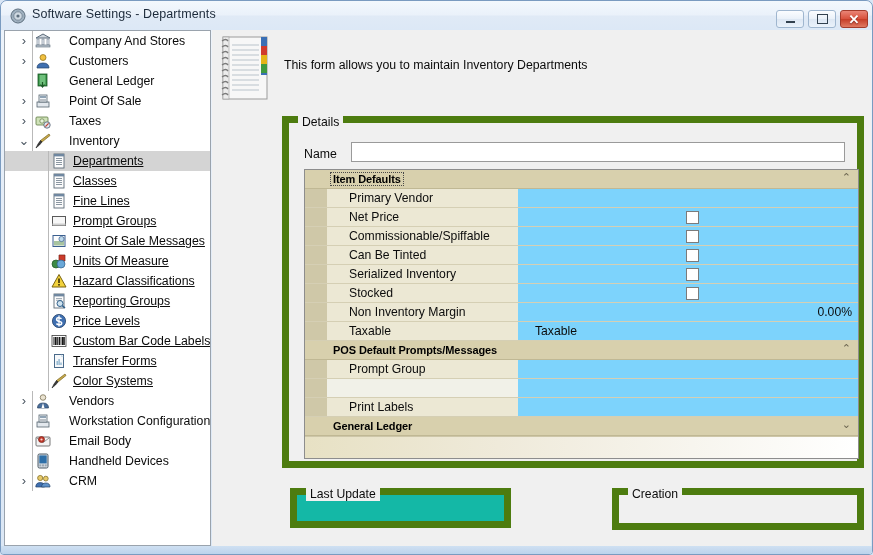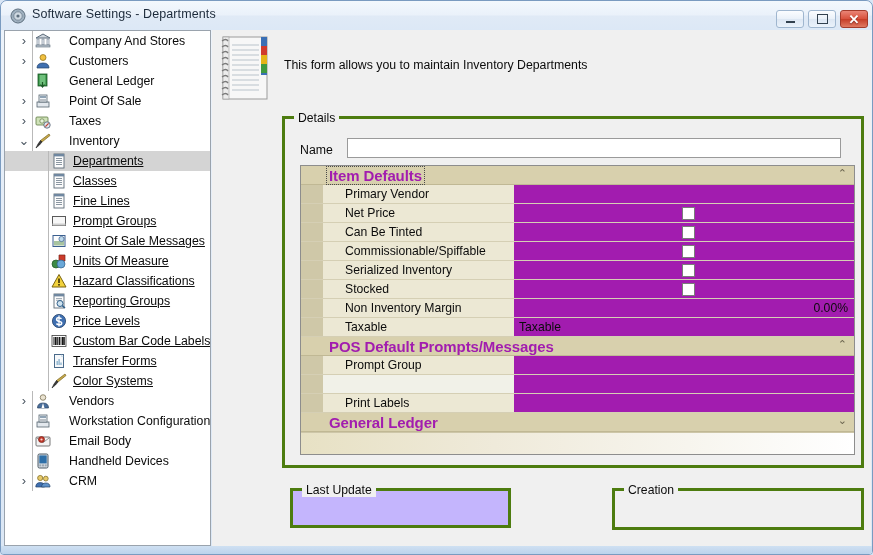--- a/index.html
+++ b/index.html
@@ -137,21 +137,21 @@
   }
   #form-desc {
     position: absolute; left: 72px; top: 28px;
     font-size: 12.3px; color: #0c0c0c;
     white-space: nowrap;
   }
 
   
   .groupbox {
     position: absolute;
-    border: 3px solid #4d7c0f;
+    border: 7px solid #4d7c0f;
   }
   .groupbox > .gb-title {
     position: absolute;
     top: -8px; left: 9px;
     background: #f0f0f0;
     padding: 0 4px;
     font-size: 12.2px;
     color: #0c0c0c;
     white-space: nowrap;
   }
@@ -194,22 +194,22 @@
     position: relative;
     height: 19px;
     background: #d8d0ad;
     border-bottom: 1px solid #c0b894;
     display: flex; align-items: center;
     cursor: default;
   }
   .cat-label {
     position: absolute; left: 28px;
     font-weight: bold;
-    color: #a21caf;
-    font-size: 15px;
+    color: #000000;
+    font-size: 11px;
     letter-spacing: -.1px;
   }
   .cat-label.focused {
     outline: 1px dotted #4a4a4a;
     padding: 0 2px;
     left: 26px;
   }
   .cat-chev {
     position: absolute; right: 7px; top: 1px;
     font-size: 11px; color: #6b6550;
@@ -226,23 +226,23 @@
     width: 201px; height: 100%;
     background: #ece8d4;
     border-right: 1px solid #cdc6a8;
     display: flex; align-items: center;
     padding-left: 22px;
     color: #0c0c0c;
   }
   .prop-val {
     position: absolute; left: 213px; right: 0; top: 0;
     height: 100%;
-    background: #a21caf;
+    background: #7dd3fc;
     display: flex; align-items: center;
-    padding-left: 5px;
+    padding-left: 17px;
     color: #0c0c0c;
   }
   .prop-val.right {
     justify-content: flex-end;
     padding-right: 6px;
   }
   .grid-check {
     position: absolute;
     left: 168px; top: 3px;
     width: 13px; height: 13px;
@@ -253,21 +253,21 @@
     position: relative;
     height: 56px;
     background: linear-gradient(90deg,#e7e1c4 0%, #efeada 35%, #f7f5ee 70%, #ffffff 100%);
     border-top: 1px solid #cdc6a8;
   }
 
   
   #gb-lastupdate {
     left: 78px; top: 458px;
     width: 221px; height: 40px;
-    background: #c4b5fd;
+    background: #14b8a6;
   }
   #gb-creation {
     left: 400px; top: 458px;
     width: 252px; height: 42px;
     background: #f0f0f0;
     text-align: right;
   }
 
   
   #inactive-wrap {
@@ -619,32 +619,32 @@
               <div class="prop-name">Primary Vendor</div>
               <div class="prop-val"></div>
             </div>
             <div class="prop-row">
               <div class="prop-name">Net Price</div>
               <div class="prop-val">
                 <span class="grid-check"></span>
               </div>
             </div>
             <div class="prop-row">
+              <div class="prop-name">Commissionable/Spiffable</div>
+              <div class="prop-val">
+                <span class="grid-check"></span>
+              </div>
+            </div>
+            <div class="prop-row">
               <div class="prop-name">Can Be Tinted</div>
               <div class="prop-val">
                 <span class="grid-check"></span>
               </div>
             </div>
             <div class="prop-row">
-              <div class="prop-name">Commissionable/Spiffable</div>
-              <div class="prop-val">
-                <span class="grid-check"></span>
-              </div>
-            </div>
-            <div class="prop-row">
               <div class="prop-name">Serialized Inventory</div>
               <div class="prop-val">
                 <span class="grid-check"></span>
               </div>
             </div>
             <div class="prop-row">
               <div class="prop-name">Stocked</div>
               <div class="prop-val">
                 <span class="grid-check"></span>
               </div>

